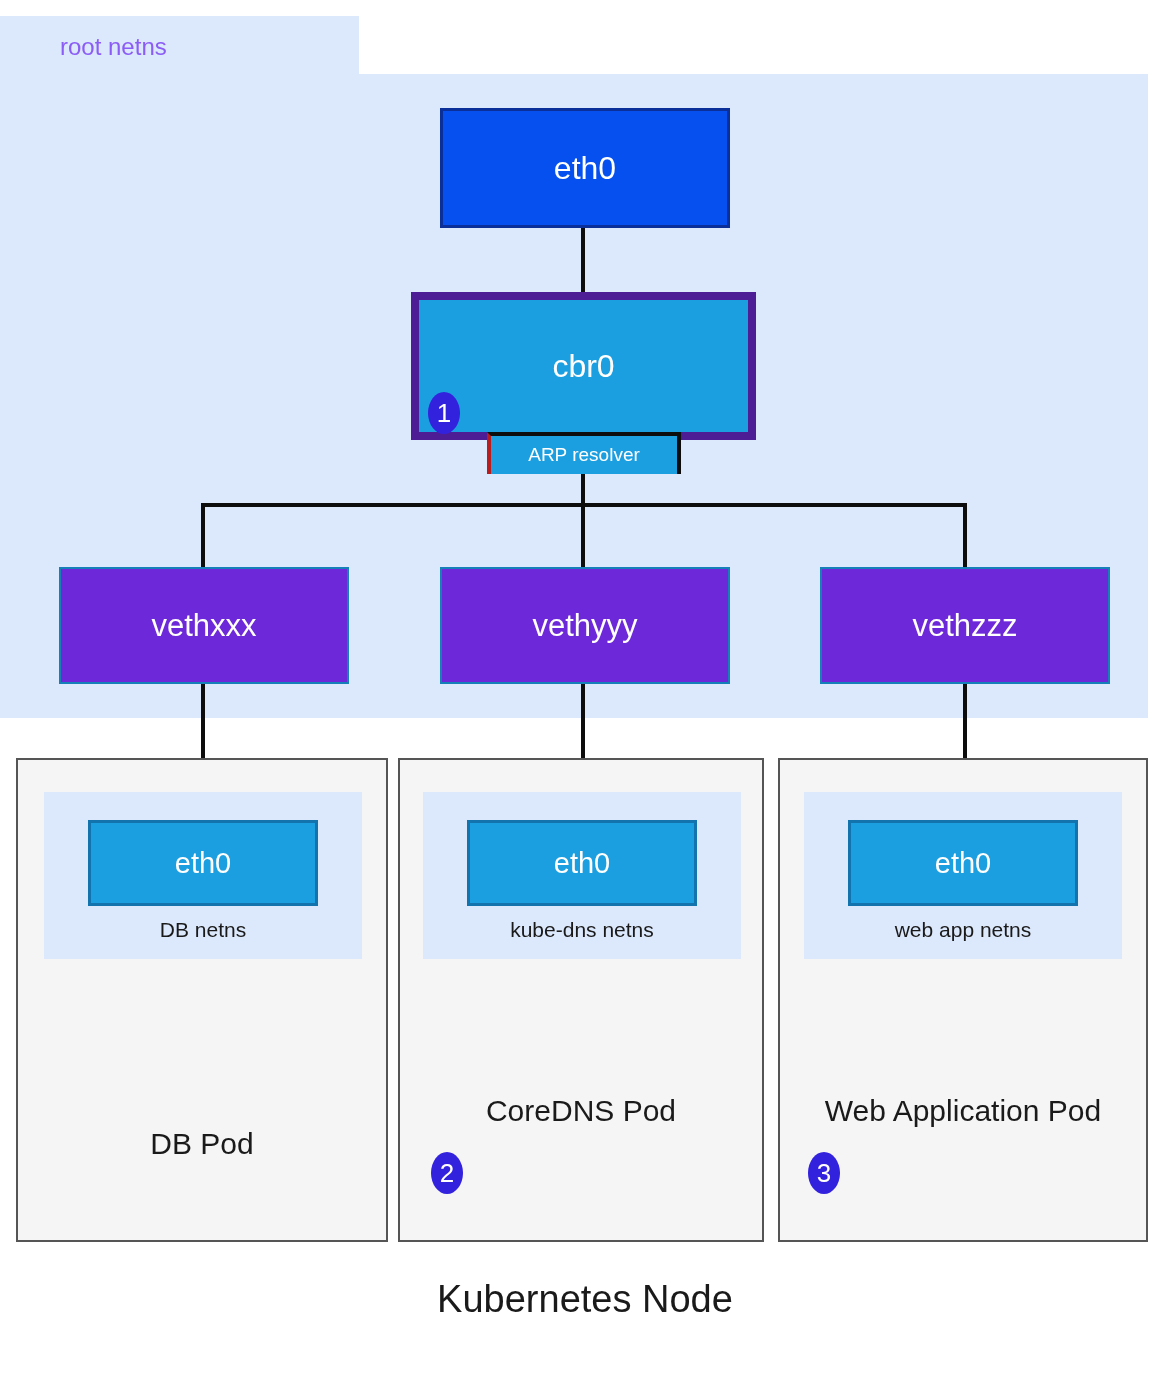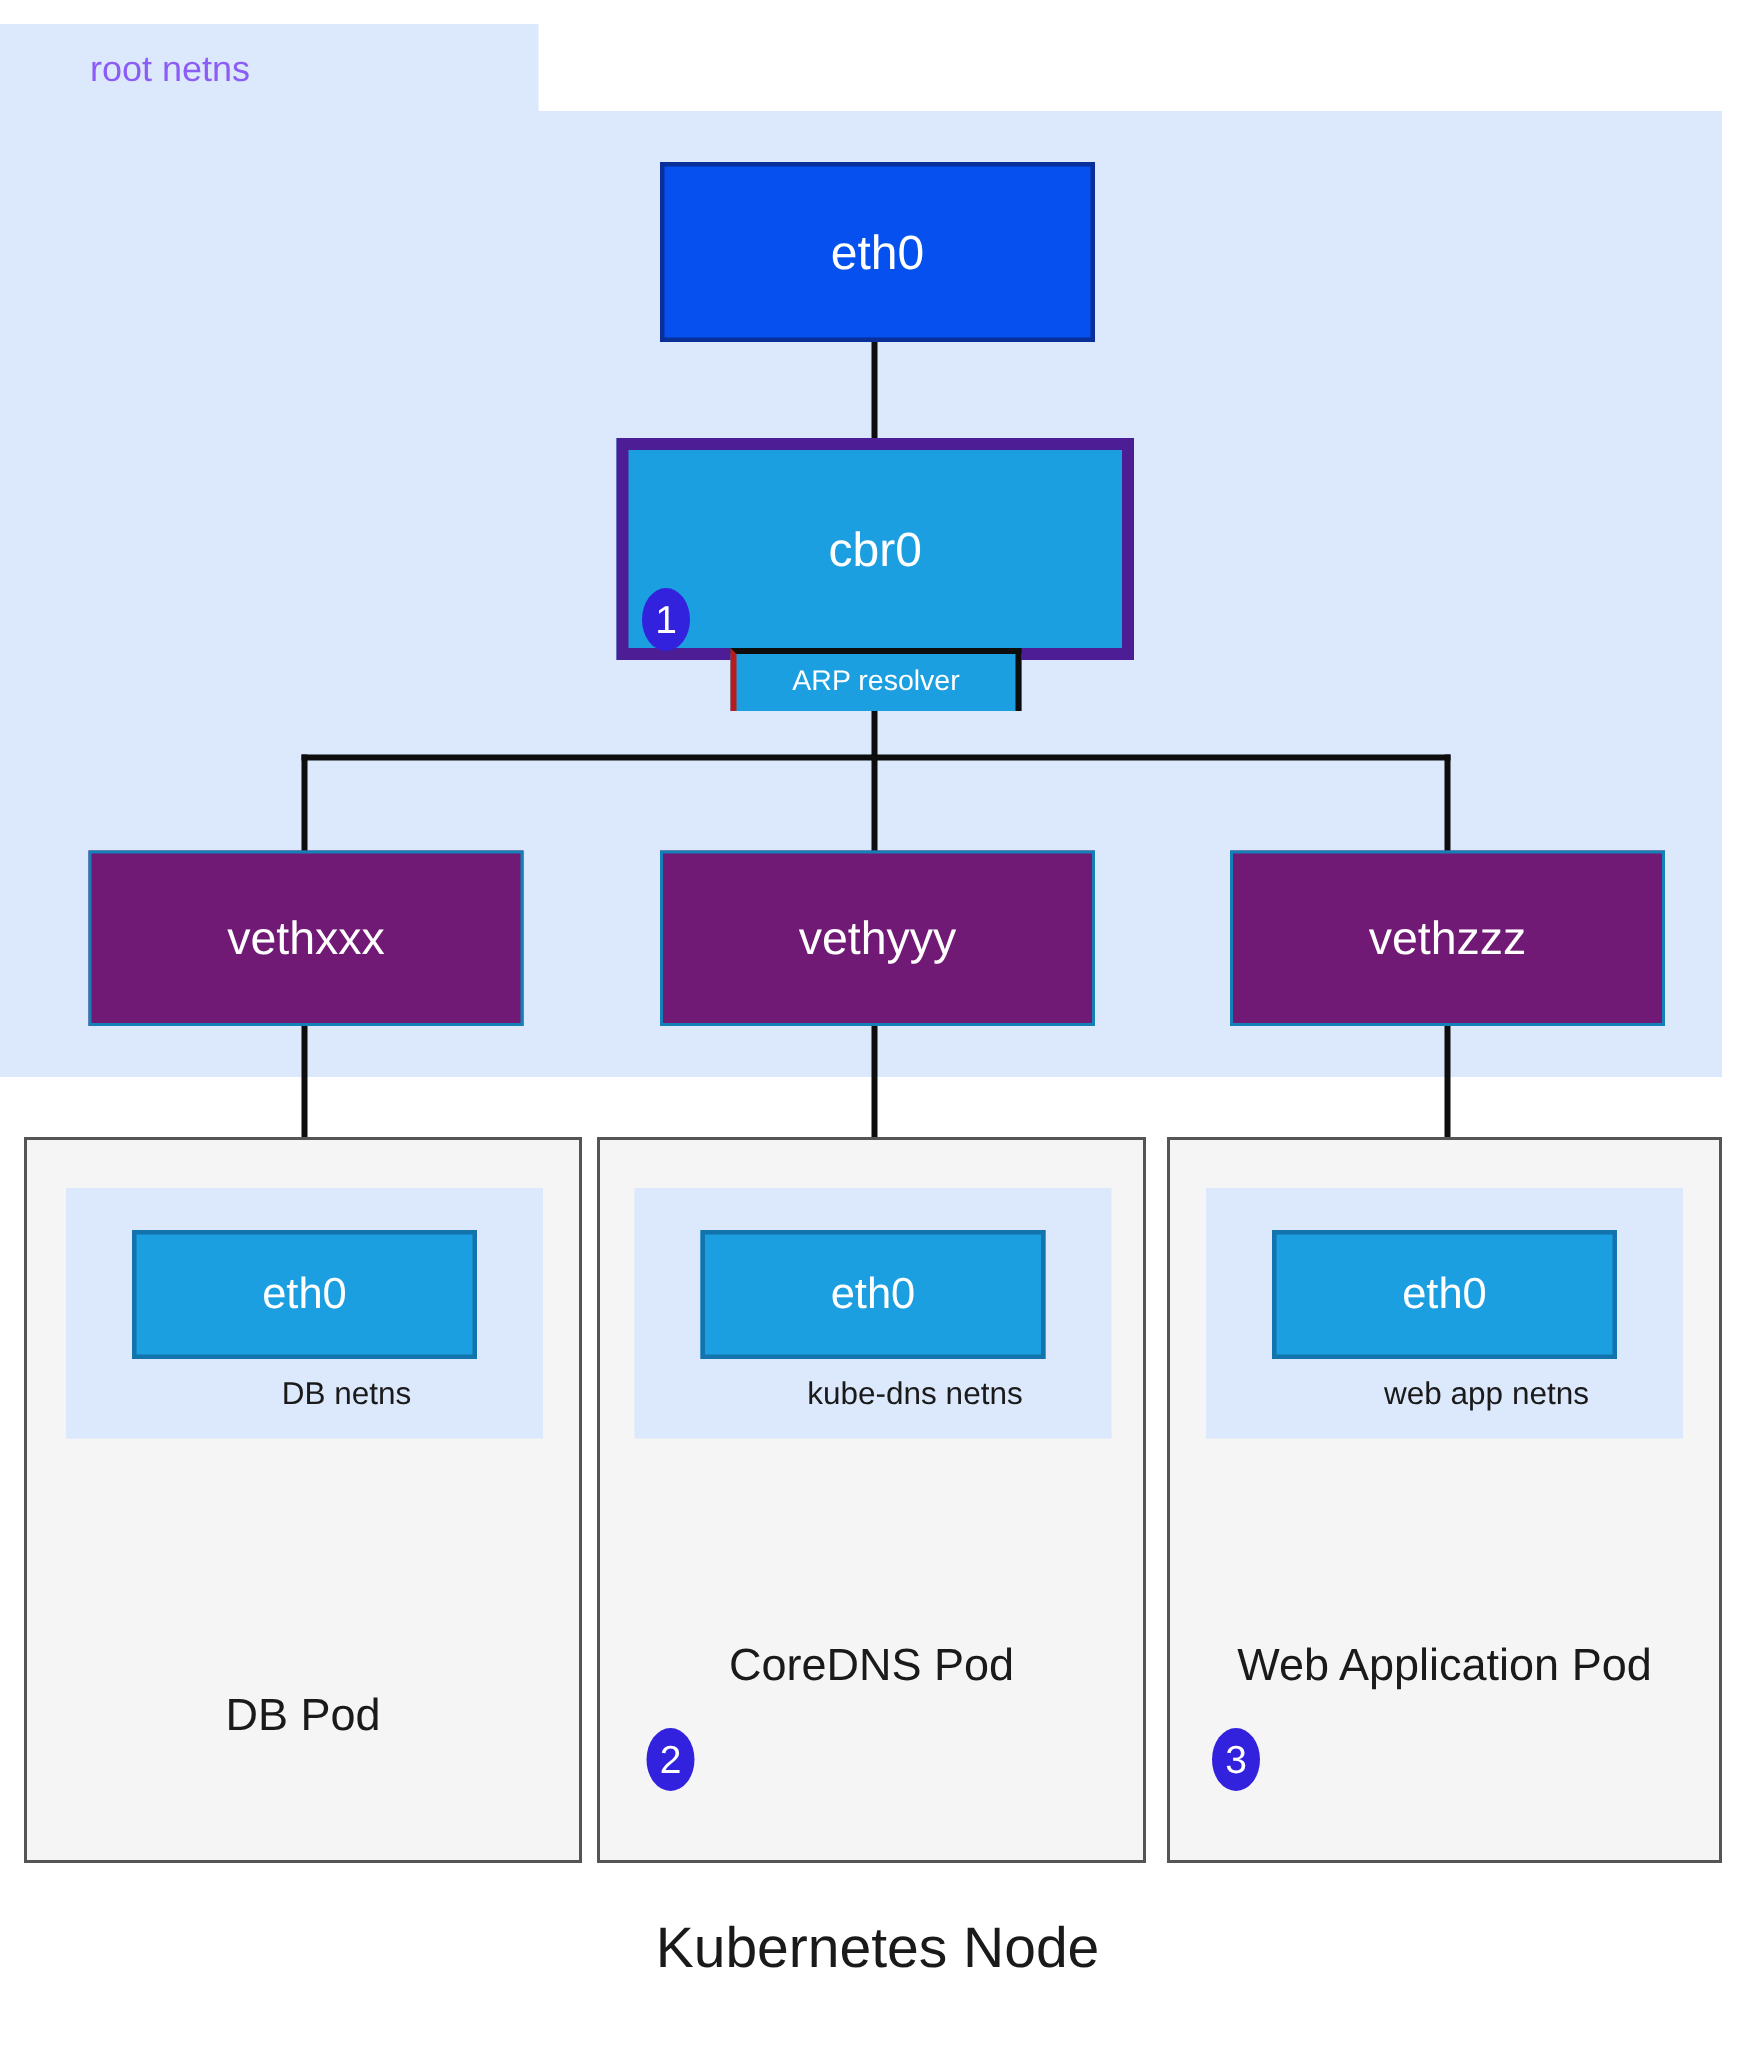--- a/index.html
+++ b/index.html
@@ -79,21 +79,21 @@
   }
   .box-arp {
     background: #1c9fe0;
     border-top: 4px solid #0d0d0d;
     border-left: 4px solid #b91c1c;
     border-right: 4px solid #0d0d0d;
     border-bottom: none;
     font-size: 19px;
   }
   .box-veth {
-    background: #701a75;
+    background: #6d28d9;
     border: 2px solid #1580b8;
     font-size: 31px;
   }
   .box-pod-eth0 {
     background: #1c9fe0;
     border: 3px solid #1273ad;
     font-size: 29px;
   }
 
   
@@ -106,21 +106,20 @@
   .pod-netns {
     position: absolute;
     background: #dce8fb;
   }
   .pod-netns-label {
     position: absolute;
     width: 100%;
     text-align: center;
     font-size: 21px;
     color: #1a1a1a;
-    padding-left: 28px;
   }
   .pod-title {
     position: absolute;
     width: 100%;
     text-align: center;
     font-size: 30px;
     color: #1a1a1a;
   }
 
   

